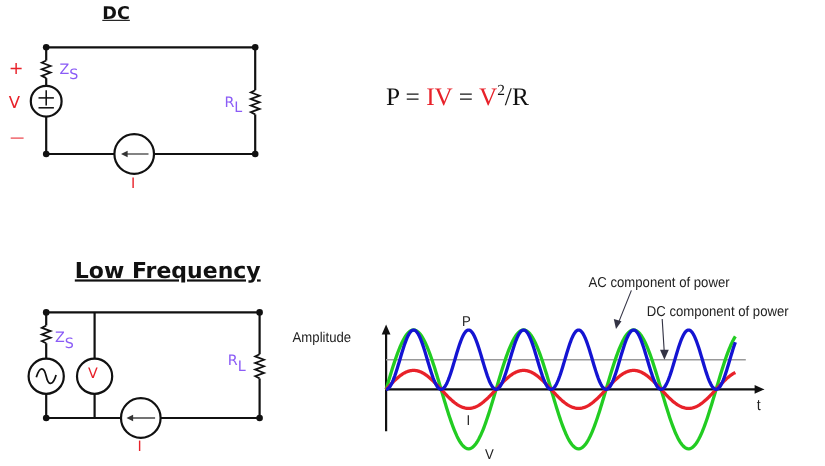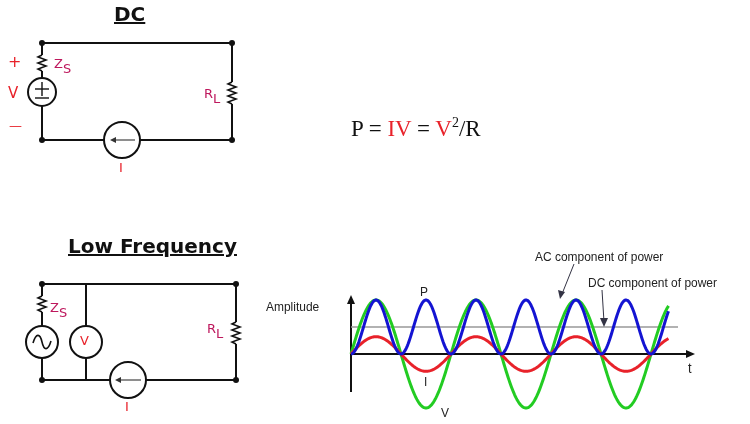--- a/index.html
+++ b/index.html
@@ -1,28 +1,28 @@
 <!DOCTYPE html>
 <html><head>
 <meta charset="utf-8">
 <style>
   html,body{margin:0;padding:0;background:#fff;}
   body{width:750px;height:424px;position:relative;overflow:hidden;font-family:"Liberation Sans",sans-serif;}
   .abs{position:absolute;}
   .title{font-family:"DejaVu Sans",sans-serif;font-weight:bold;text-decoration:underline;color:#111;white-space:nowrap;}
-  .lbl{font-family:"DejaVu Sans",sans-serif;color:#be185d;white-space:nowrap;}
+  .lbl{font-family:"DejaVu Sans",sans-serif;color:#8b5cf6;white-space:nowrap;}
   .red{color:#e8222a;}
-  .formula{font-family:"Liberation Serif",serif;font-size:23px;color:#111;white-space:nowrap;margin-top:40px;}
+  .formula{font-family:"Liberation Serif",serif;font-size:23px;color:#111;white-space:nowrap;}
   .chart-txt{font-family:"Liberation Sans",sans-serif;font-size:13px;color:#222;white-space:nowrap;transform:scaleX(0.92);transform-origin:left top;}
   svg{position:absolute;left:0;top:0;}
 </style>
 </head>
 <body>
 
-<div class="abs title" style="left:114px;top:2px;font-size:20px;">DC</div>
+<div class="abs title" style="left:93px;top:2px;font-size:16px;">DC</div>
 
 <svg width="750" height="424">
 
   <g stroke="#111" stroke-width="2" fill="none">
     <line x1="42" y1="43" x2="232" y2="43"></line>
     <line x1="42" y1="43" x2="42" y2="55"></line>
     <polyline points="42,55 38,57 46,60 38,63 46,66 38,69 42,71" stroke-width="1.6"></polyline>
     <line x1="42" y1="71" x2="42" y2="78"></line>
     <circle cx="42" cy="92" r="14" fill="#fff"></circle>
     <line x1="35" y1="89" x2="49" y2="89" stroke-width="1.4"></line>

